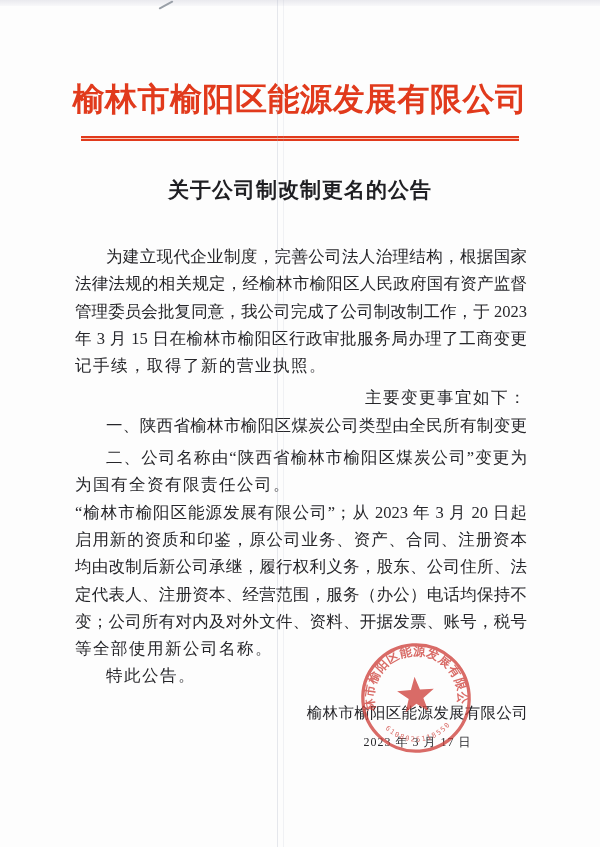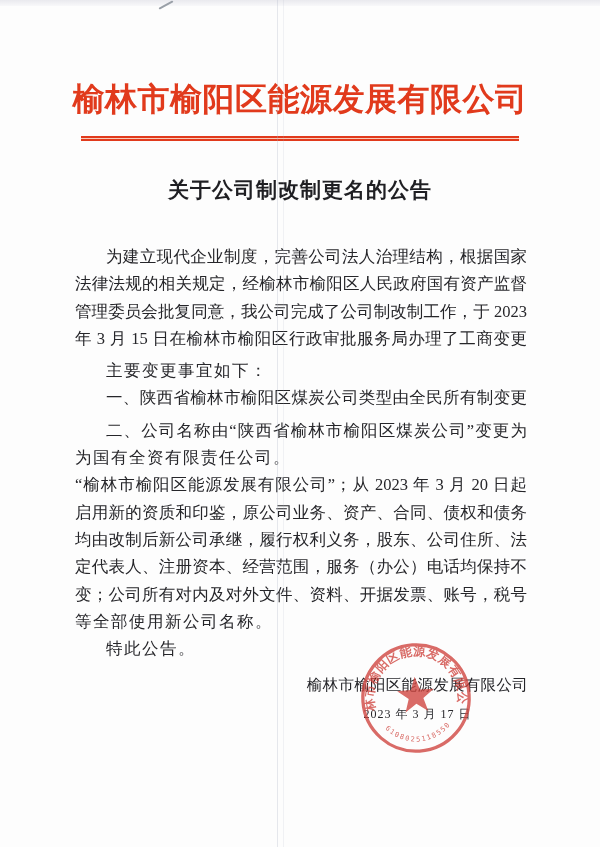--- a/index.html
+++ b/index.html
@@ -70,21 +70,21 @@
   .line {
     height: 27.3px;
     line-height: 27.3px;
     font-size: 16.5px;
     letter-spacing: 1.5px;
     overflow: hidden;
     text-align: left;
   }
   .line.fill { text-align: justify; text-align-last: justify; letter-spacing: 0; }
   .line.indent { padding-left: 31px; }
-  .line.gap { margin-top: 5px; }
+  .line.gap { margin-top: 5px; text-align: right; }
 
   
   .signature {
     margin: 2px 72px 0 0;
     text-align: right;
   }
   .sig-inner { display: inline-block; text-align: center; }
   .sig-company {
     font-size: 15.5px;
     line-height: 27px;
@@ -139,26 +139,27 @@
   <div class="red-rule"></div>
 
   <h2 class="doc-title">关于公司制改制更名的公告</h2>
 
   <div class="body-block">
 
   <div class="line indent fill">为建立现代企业制度，完善公司法人治理结构，根据国家</div>
       <div class="line fill">法律法规的相关规定，经榆林市榆阳区人民政府国有资产监督</div>
       <div class="line fill">管理委员会批复同意，我公司完成了公司制改制工作，于 2023</div>
       <div class="line fill">年 3 月 15 日在榆林市榆阳区行政审批服务局办理了工商变更登</div>
+      <div class="line">记手续，取得了新的营业执照。</div>
       <div class="line indent gap">主要变更事宜如下：</div>
       <div class="line indent fill">一、陕西省榆林市榆阳区煤炭公司类型由全民所有制变更</div>
       <div class="line indent fill gap">二、公司名称由“陕西省榆林市榆阳区煤炭公司”变更为</div>
       <div class="line">为国有全资有限责任公司。</div>
       <div class="line fill">“榆林市榆阳区能源发展有限公司”；从 2023 年 3 月 20 日起</div>
-      <div class="line fill">启用新的资质和印鉴，原公司业务、资产、合同、债权和债务</div>
+      <div class="line fill">启用新的资质和印鉴，原公司业务、资产、合同、注册资本</div>
       <div class="line fill">均由改制后新公司承继，履行权利义务，股东、公司住所、法</div>
       <div class="line fill">定代表人、注册资本、经营范围，服务（办公）电话均保持不</div>
       <div class="line fill">变；公司所有对内及对外文件、资料、开据发票、账号，税号</div>
       <div class="line">等全部使用新公司名称。</div>
       <div class="line indent">特此公告。</div>
     </div>
 
   <div class="signature">
     <div class="sig-inner">
       <div class="sig-company">榆林市榆阳区能源发展有限公司</div>

